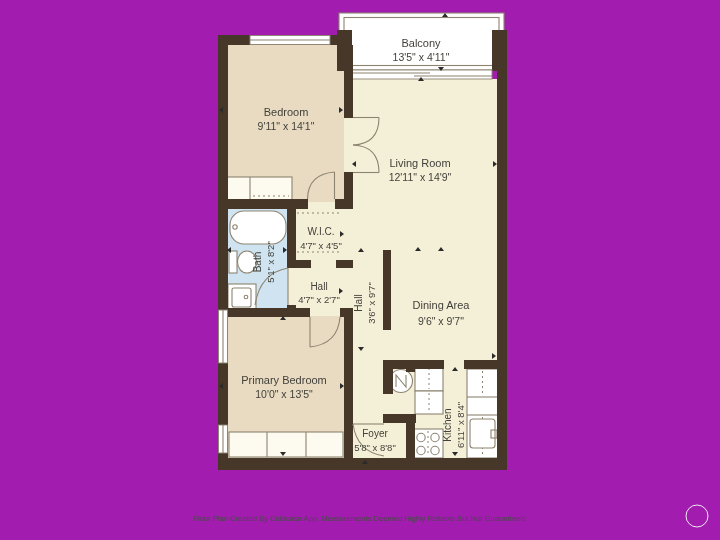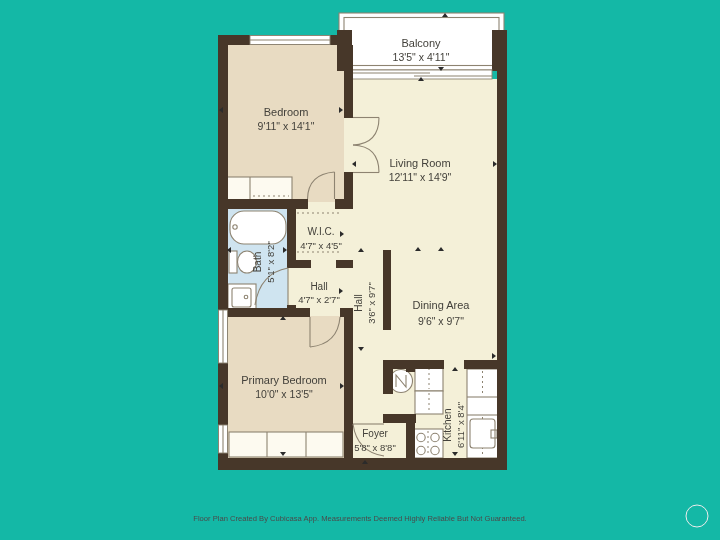--- a/index.html
+++ b/index.html
@@ -1,17 +1,17 @@
 <!DOCTYPE html>
 <html style="--wall: #473729; --room-tan: #e8dbc2; --room-cream: #f4f0d8; --room-blue: #cfe4f0; --fixture-outline: #8d8371; --label-text: #43413b; --footer-text: #4a4a4a; --marker: #2b2b2b;"><head>
 <meta charset="utf-8">
 <style>
   html,body{margin:0;padding:0;background:#fff;}
   body{font-family:"Liberation Sans",sans-serif;}
-  .stage{position:relative;width:720px;height:540px;background:#14b8a6;overflow:hidden;}
+  .stage{position:relative;width:720px;height:540px;background:#a21caf;overflow:hidden;}
   svg{display:block;}
   .wall{fill:var(--wall,#473729);}
   .fill-tan{fill:var(--room-tan,#e8dbc2);}
   .fill-cream{fill:var(--room-cream,#f4f0d8);}
   .fill-blue{fill:var(--room-blue,#cfe4f0);}
   .fill-white{fill:#ffffff;}
   .fx{fill:#fdfaf0;stroke:var(--fixture-outline,#8d8371);stroke-width:1.1;}
   .fx-white{fill:#ffffff;stroke:var(--fixture-outline,#8d8371);stroke-width:1.1;}
   .ln{stroke:var(--fixture-outline,#8d8371);stroke-width:1.1;fill:none;}
   .dash{stroke:var(--fixture-outline,#8d8371);stroke-width:1;fill:none;stroke-dasharray:2 3;}

